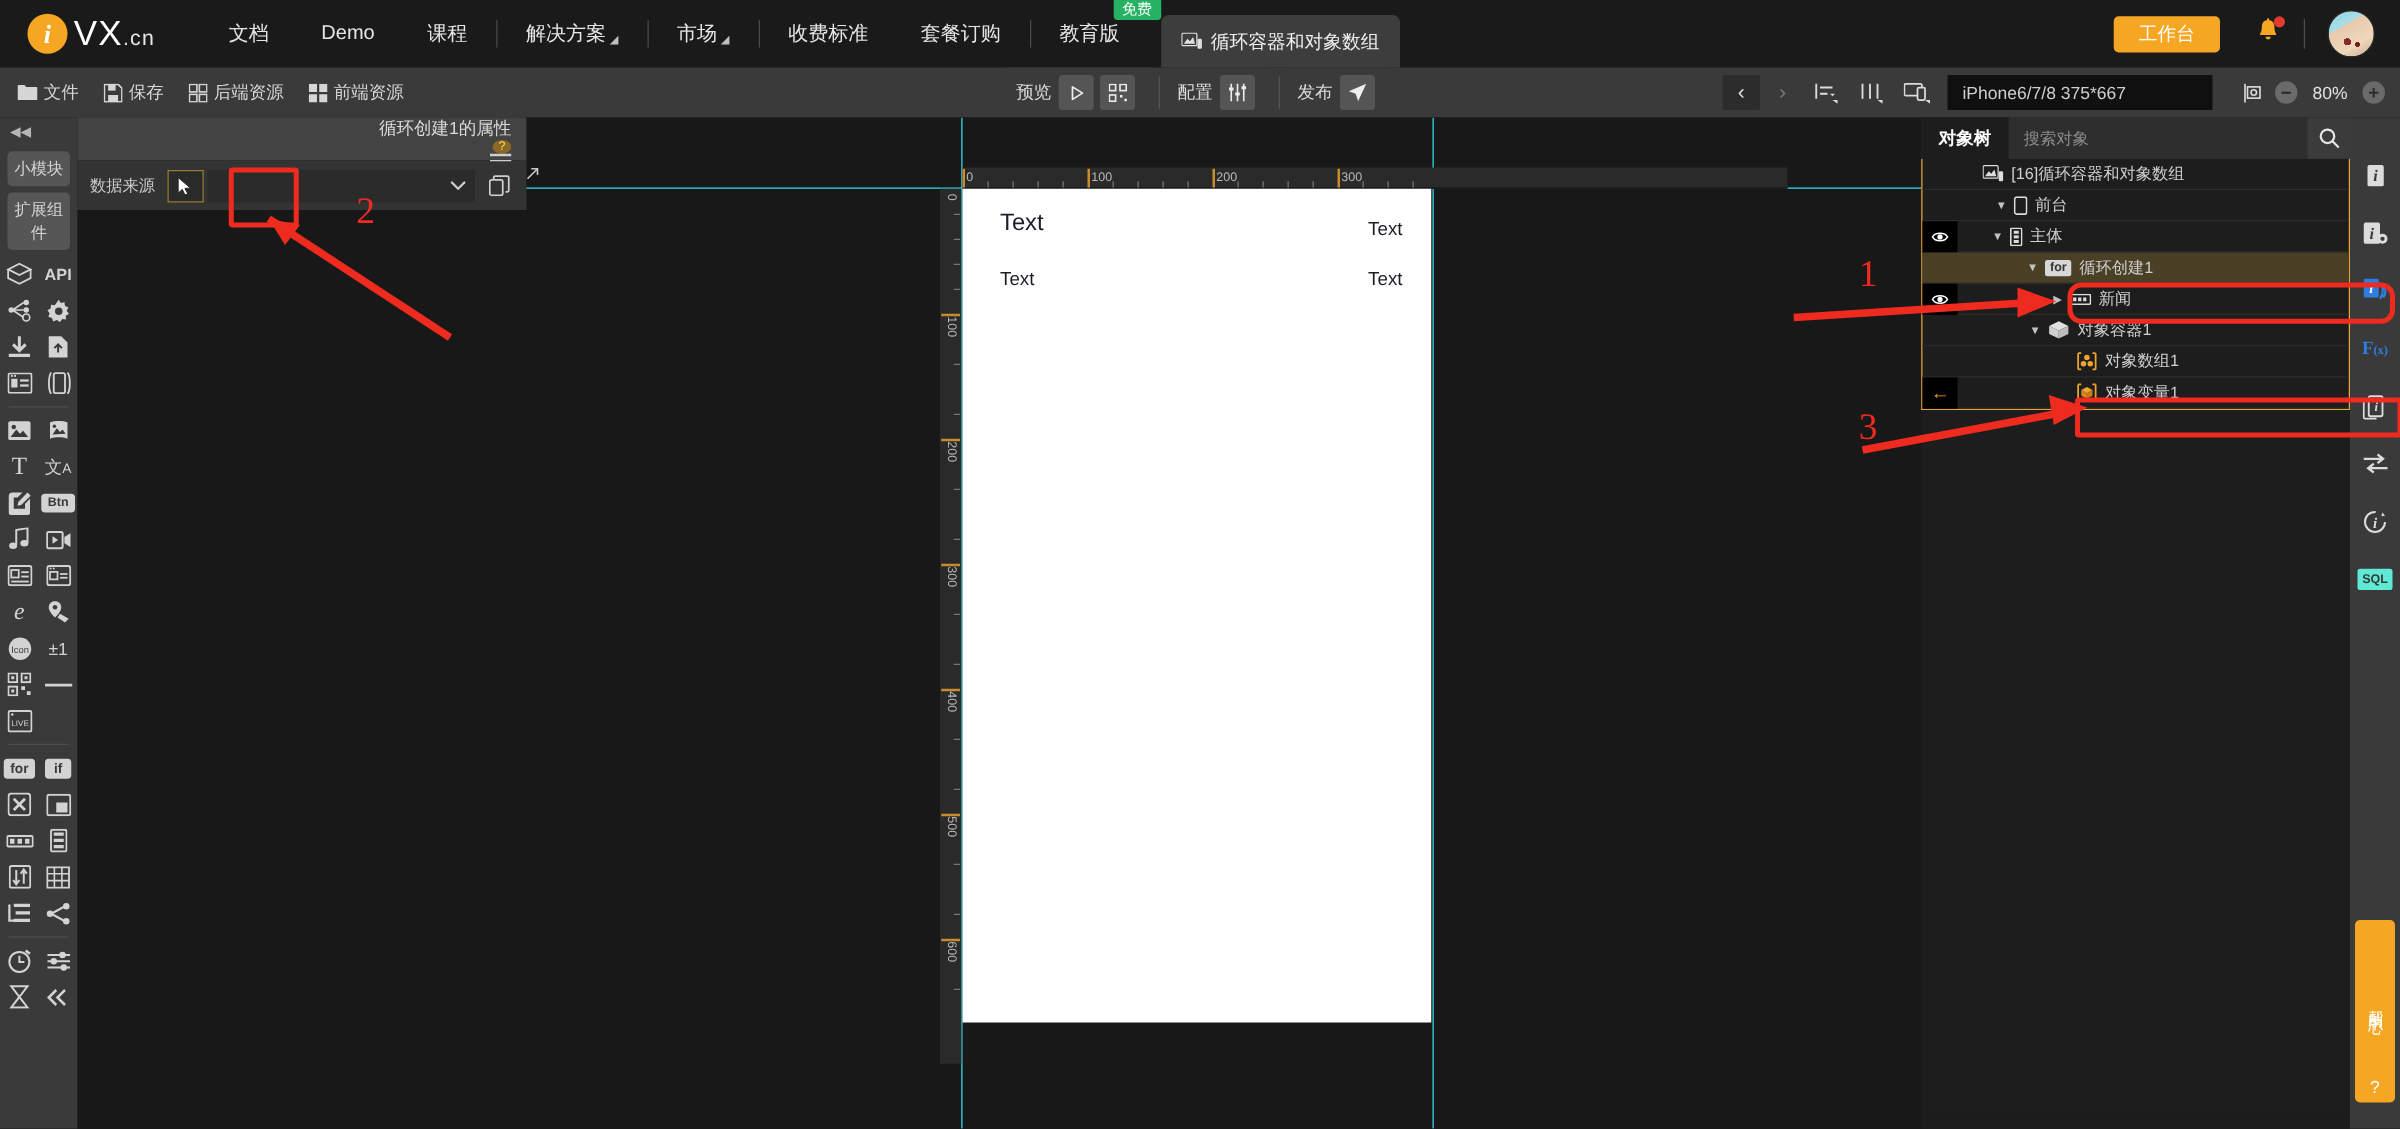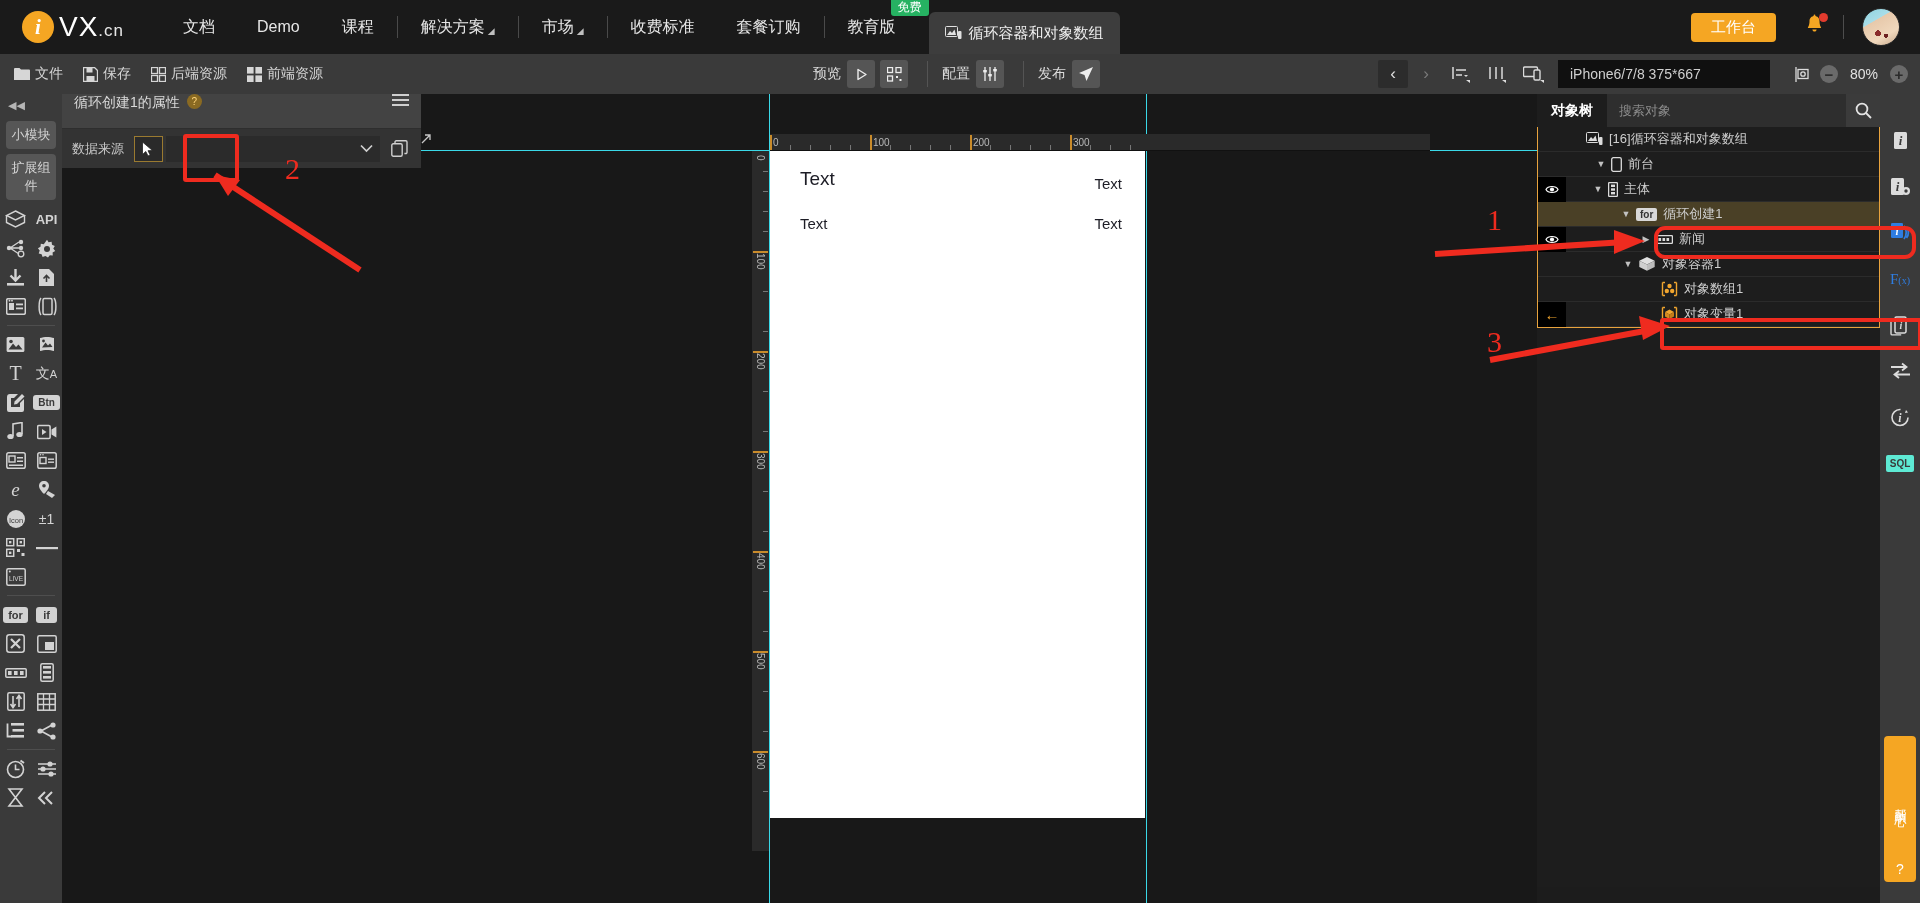--- a/index.html
+++ b/index.html
@@ -109,22 +109,22 @@
   }
   .rail-grid { display:grid; grid-template-columns:repeat(2,1fr); }
   .rail-cell {
     height:29px; display:flex; align-items:center; justify-content:center; cursor:pointer; color:#d3d3d3;
   }
   .rail-div { height:1px; background:#4e4e4e; margin:4px 7px; }
 
   
   .props { position:absolute; left:62px; top:94px; width:359px; background:#3a3a3a; }
   .props-head {
-    height:35px; background:#434343; display:flex; align-items:flex-start;
-    padding:0 12px; border-bottom:1px solid #2e2e2e;
+    height:35px; background:#434343; display:flex; align-items:flex-end;
+    padding:0 12px; border-bottom:1px solid #2e2e2e;flex-direction:column;
   }
   .props-title { font-size:14px; color:#d9d9d9; }
   .qmark {
     width:15px;height:15px;border-radius:50%;background:#8a6a22;color:#ffd479;
     font-size:10px;display:flex;align-items:center;justify-content:center;margin-left:7px;cursor:pointer;
   }
   .hamb { margin-left:auto; cursor:pointer; display:flex; flex-direction:column; gap:3px;}
   .hamb i { display:block; width:17px;height:2px;background:#cfcfcf; }
   .props-body { height:39px; background:#333; display:flex; align-items:center; padding:0 10px; position:relative;}
   .prop-label { font-size:13px; color:#c9c9c9; width:62px; }
@@ -940,21 +940,21 @@
         </svg>
     </div>
     <div class="rr-cell">
       <svg width="22" height="22" viewBox="0 0 22 22">
           <rect x="2" y="1" width="12" height="15" rx="1.3" fill="#2f7de1"></rect>
           <text x="8" y="12.5" font-size="11" fill="#fff" text-anchor="middle" font-family="Liberation Serif" font-style="italic" font-weight="bold">i</text>
           <path d="M15 4 C18 7 18 13 15 17 M17.5 5 C20 8 20 13 17.5 16" stroke="#2f7de1" stroke-width="1.8" fill="none"></path>
         </svg>
     </div>
     <div class="rr-cell">
-      <span style="color:#2f7de1;font-size:15px;font-family:'Liberation Serif',serif;font-weight:normal;">F<span style="font-size:10px;">(x)</span></span>
+      <span style="color:#2f7de1;font-size:15px;font-family:'Liberation Serif',serif;font-weight:bold;">F<span style="font-size:10px;">(x)</span></span>
     </div>
     <div class="rr-cell">
       <svg width="20" height="21" viewBox="0 0 20 21">
           <rect x="5" y="2" width="11" height="16" rx="1.4" fill="none" stroke="#dcdcdc" stroke-width="1.5"></rect>
           <text x="11" y="14" font-size="10" fill="#dcdcdc" text-anchor="middle" font-family="Liberation Serif" font-style="italic" font-weight="bold">i</text>
           <path d="M4 4.5H2.2a1.2 1.2 0 0 0-1.2 1.2v13a1.2 1.2 0 0 0 1.2 1.2h9" fill="none" stroke="#dcdcdc" stroke-width="1.4"></path>
         </svg>
     </div>
     <div class="rr-cell">
       <svg width="21" height="18" viewBox="0 0 21 18">

